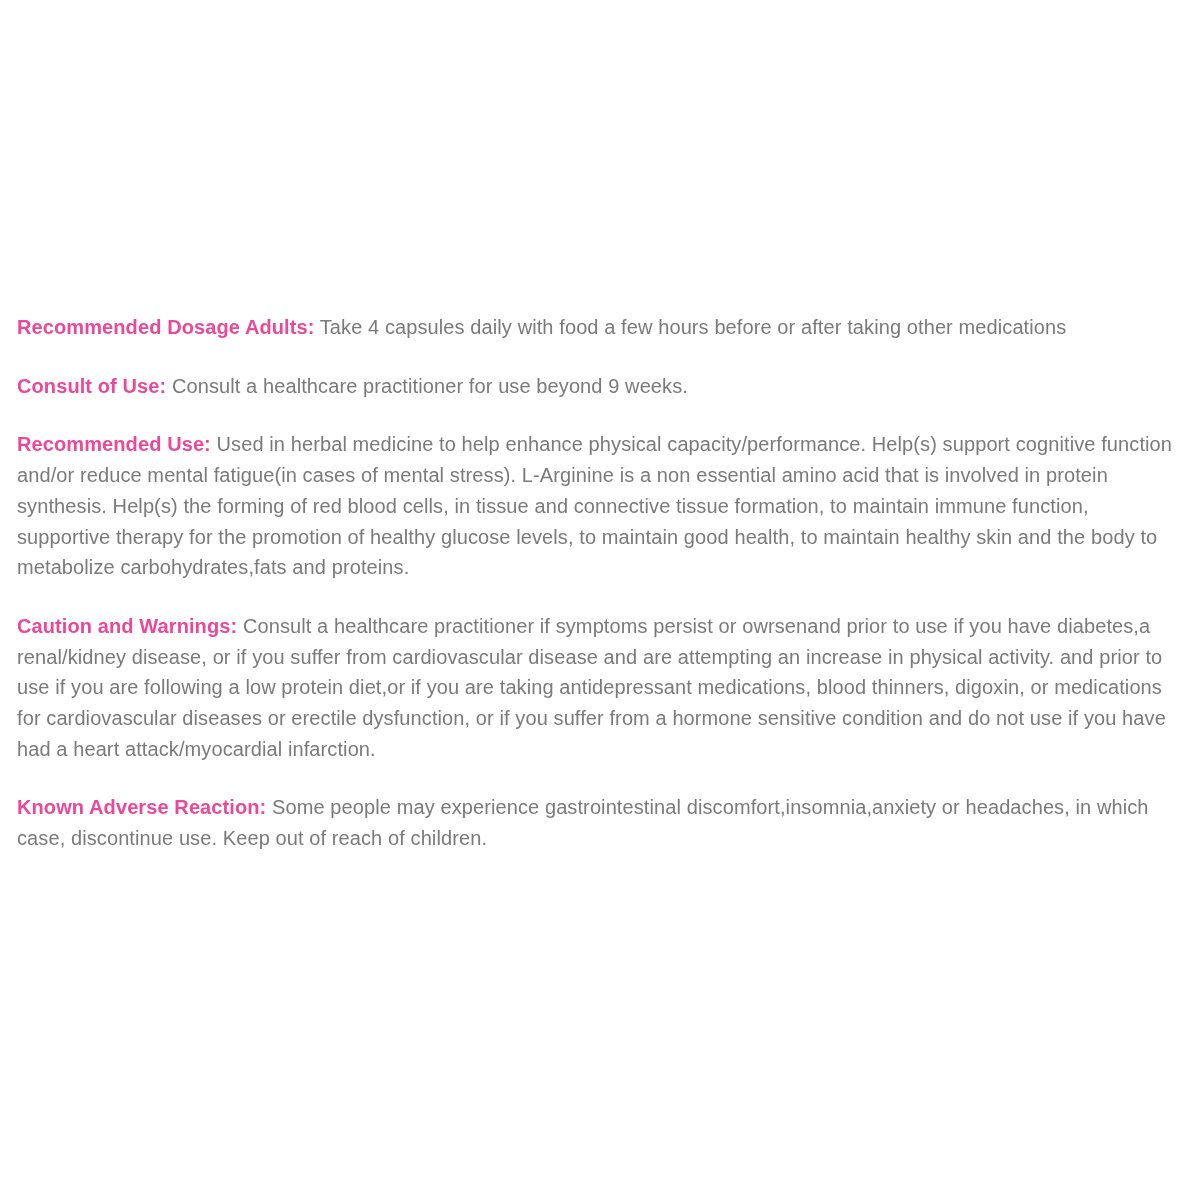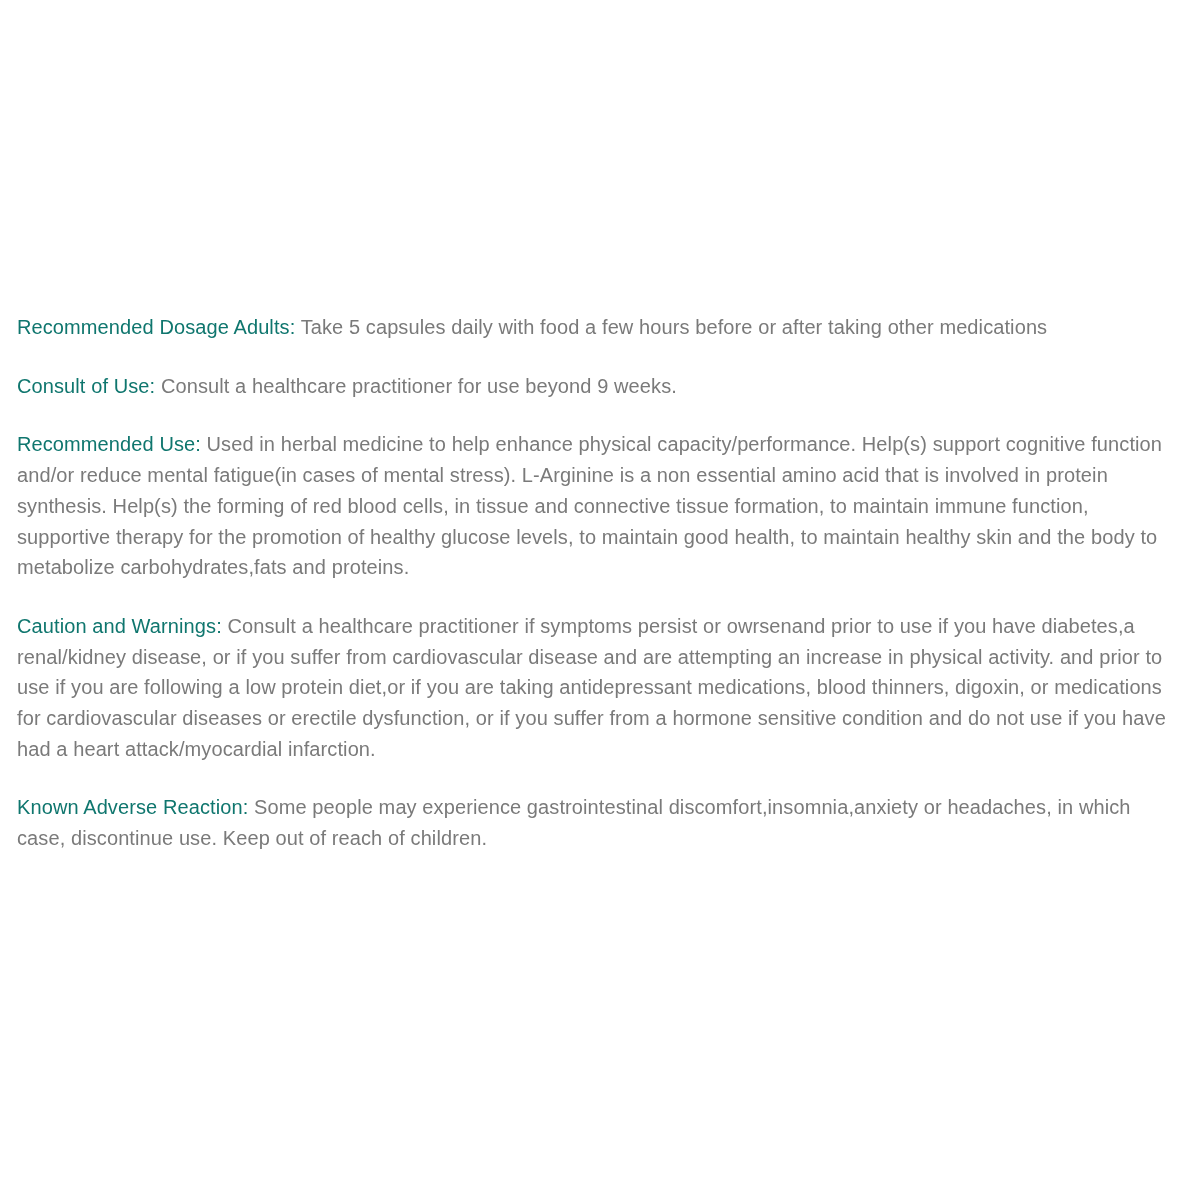--- a/index.html
+++ b/index.html
@@ -21,31 +21,31 @@
     margin-left: 17px;
   }
   .section {
     font-size: 20px;
     line-height: 30.7px;
     color: #7a7a7a;
     margin-bottom: 28px;
     letter-spacing: 0.1px;
   }
   .sec-label {
-    font-weight: normal;
-    color: #0f766e;
+    font-weight: bold;
+    color: #ec4899;
   }
 </style>
 </head>
 <body>
 
 <div class="page">
   <div class="content">
 
-    <p class="section"><span class="sec-label">Recommended Dosage Adults:</span> <span>Take 5 capsules daily with food a few hours before or after taking other medications</span></p>
+    <p class="section"><span class="sec-label">Recommended Dosage Adults:</span> <span>Take 4 capsules daily with food a few hours before or after taking other medications</span></p>
 
     <p class="section"><span class="sec-label">Consult of Use:</span> <span>Consult a healthcare practitioner for use beyond 9 weeks.</span></p>
 
     <p class="section"><span class="sec-label">Recommended Use:</span> <span>Used in herbal medicine to help enhance physical capacity/performance. Help(s) support cognitive function and/or reduce mental fatigue(in cases of mental stress). L-Arginine is a non essential amino acid that is involved in protein synthesis. Help(s) the forming of red blood cells, in tissue and connective tissue formation, to maintain immune function, supportive therapy for the promotion of healthy glucose levels, to maintain good health, to maintain healthy skin and the body to metabolize carbohydrates,fats and proteins.</span></p>
 
     <p class="section"><span class="sec-label">Caution and Warnings:</span> <span>Consult a healthcare practitioner if symptoms persist or owrsenand prior to use if you have diabetes,a renal/kidney disease, or if you suffer from cardiovascular disease and are attempting an increase in physical activity. and prior to use if you are following a low protein diet,or if you are taking antidepressant medications, blood thinners, digoxin, or medications for cardiovascular diseases or erectile dysfunction, or if you suffer from a hormone sensitive condition and do not use if you have had a heart attack/myocardial infarction.</span></p>
 
     <p class="section"><span class="sec-label">Known Adverse Reaction:</span> <span>Some people may experience gastrointestinal discomfort,insomnia,anxiety or headaches, in which case, discontinue use. Keep out of reach of children.</span></p>
 
   </div>

